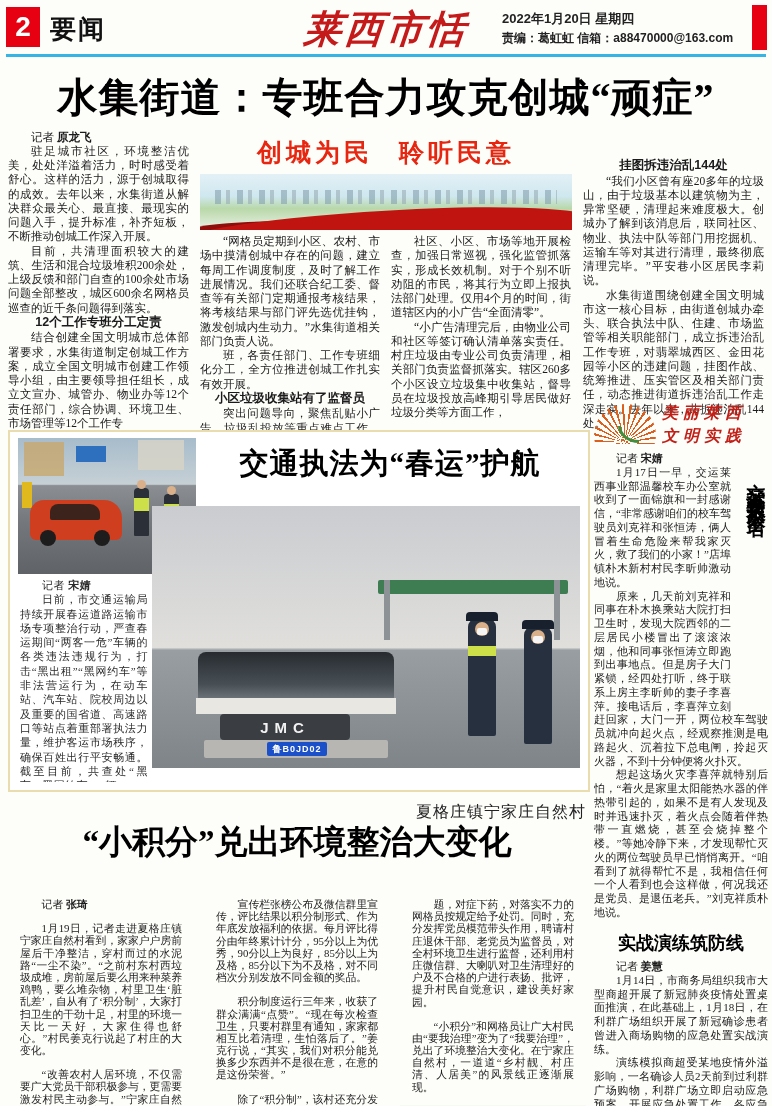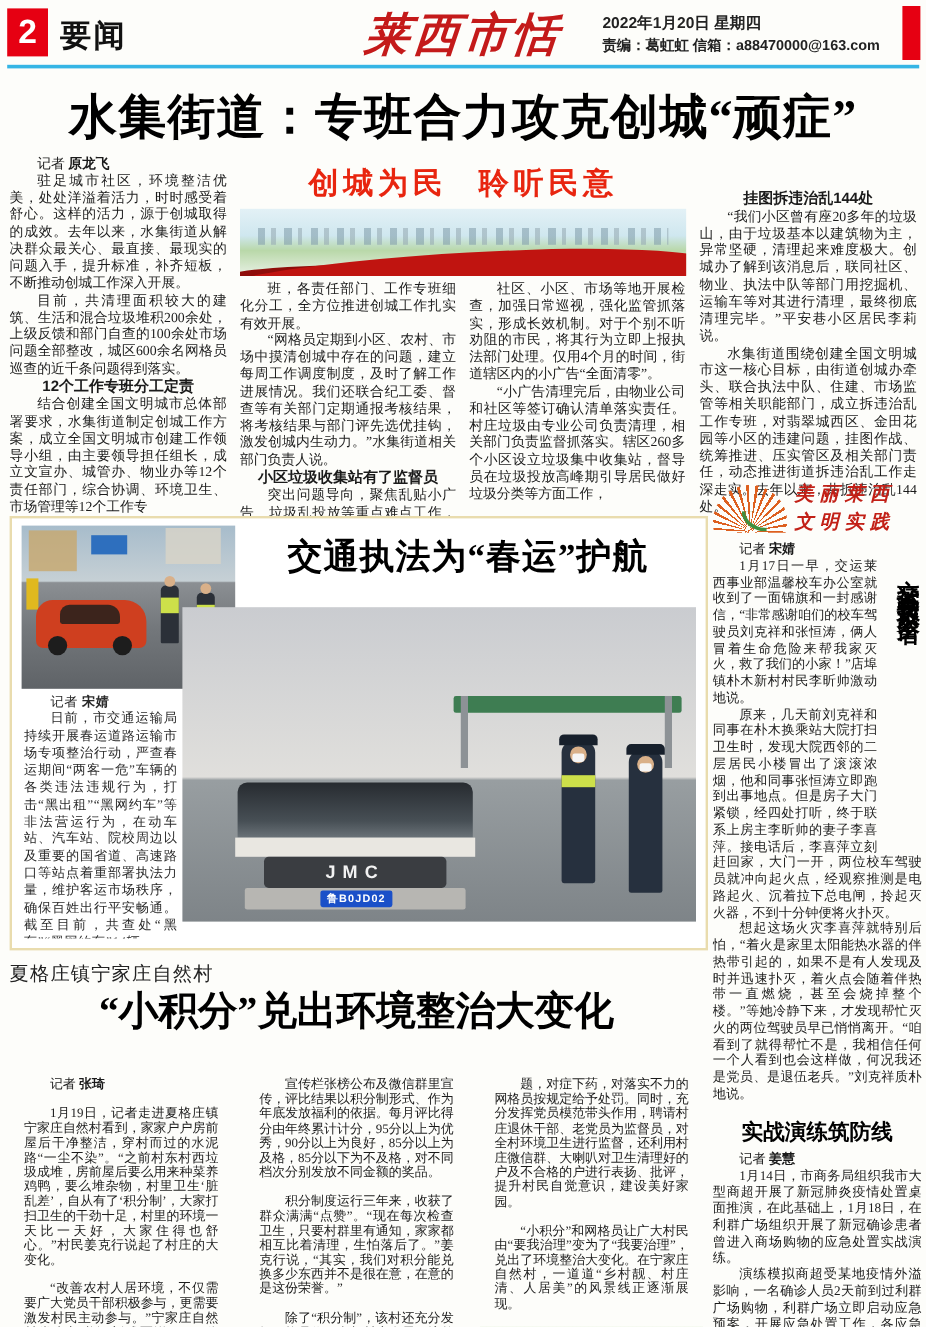--- a/index.html
+++ b/index.html
@@ -121,40 +121,40 @@
     position:absolute;left:38px;top:12px;width:212px;height:132px;background:#f4f2ec;
     border:2px solid #c8c4ba;border-radius:4px;
   }
   .pt-boxtext{position:absolute;left:8px;top:26px;font-size:10px;color:#c23428;font-weight:bold;letter-spacing:1px;}
   .pt-windshield{
     position:absolute;left:46px;top:146px;width:196px;height:46px;border-radius:8px 8px 0 0;
     background:linear-gradient(180deg,#272b30 0%,#474f55 70%,#6a7278 100%);
   }
   .pt-hood{position:absolute;left:44px;top:192px;width:200px;height:16px;background:#e9e7e1;}
   .pt-grille{
-    position:absolute;left:68px;top:208px;width:152px;height:26px;background:#3a3d41;border-radius:4px;
+    position:absolute;left:68px;top:208px;width:130px;height:26px;background:#3a3d41;border-radius:4px;
     color:#f2f2f2;font-family:"Liberation Sans",sans-serif;font-weight:bold;font-size:15px;
     letter-spacing:6px;display:flex;align-items:center;justify-content:center;
   }
   .pt-bumper{position:absolute;left:52px;top:234px;width:184px;height:18px;background:#b7b6b2;border-radius:2px;}
   .pt-plate{
     position:absolute;left:115px;top:236px;width:60px;height:14px;background:#1b50c8;border-radius:2px;
     color:#fff;font-family:"Liberation Sans",sans-serif;font-size:9px;font-weight:bold;
     display:flex;align-items:center;justify-content:center;letter-spacing:1px;
   }
   .pt-officer{position:absolute;width:28px;height:118px;background:#26303e;border-radius:9px 9px 2px 2px;}
   .pt-of1{left:316px;top:112px;} .pt-of2{left:372px;top:120px;}
   .pt-cap{position:absolute;left:-2px;top:-6px;width:32px;height:9px;background:#17202c;border-radius:4px 4px 0 0;}
   .pt-face{position:absolute;left:7px;top:4px;width:14px;height:14px;background:#d9b089;border-radius:50%;}
   .pt-mask{position:absolute;left:2px;top:6px;width:10px;height:7px;background:#f5f5f5;border-radius:2px;}
   .pt-vest{position:absolute;left:0;top:28px;width:28px;height:10px;background:#cde04a;}
 
   
   .p-kicker{
-    position:absolute;left:8px;top:802px;width:578px;text-align:left;
+    position:absolute;left:8px;top:802px;width:578px;text-align:right;
     font-size:16px;color:#222;letter-spacing:1px;
   }
   .p-headline{
     position:absolute;left:8px;top:820px;width:578px;text-align:center;
     font-size:33px;font-weight:900;color:#000;
   }
   .p-cols{
     position:absolute;left:8px;top:886px;width:578px;height:220px;overflow:hidden;
     display:flex;gap:10px;
   }
@@ -228,22 +228,22 @@
         <span>聆听民意</span>
       </div>
       <div class="banner-img">
         <div class="banner-skyline"></div>
         <div class="banner-ribbon2"></div>
         <div class="banner-ribbon"></div>
       </div>
     </div>
     <div class="cmid-inner">
       <div class="scol half">
+        <p>“网格员定期到小区、农村、市场中摸清创城中存在的问题，建立每周工作调度制度，及时了解工作进展情况。我们还联合纪工委、督查等有关部门定期通报考核结果，将考核结果与部门评先选优挂钩，激发创城内生动力。”水集街道相关部门负责人说。</p>
         <p>班，各责任部门、工作专班细化分工，全方位推进创城工作扎实有效开展。</p>
-        <p>“网格员定期到小区、农村、市场中摸清创城中存在的问题，建立每周工作调度制度，及时了解工作进展情况。我们还联合纪工委、督查等有关部门定期通报考核结果，将考核结果与部门评先选优挂钩，激发创城内生动力。”水集街道相关部门负责人说。</p>
         <p class="subhead">小区垃圾收集站有了监督员</p>
         <p>突出问题导向，聚焦乱贴小广告、垃圾乱投放等重点难点工作，专班深入</p>
       </div>
       <div class="scol half">
         <p>社区、小区、市场等地开展检查，加强日常巡视，强化监管抓落实，形成长效机制。对于个别不听劝阻的市民，将其行为立即上报执法部门处理。仅用4个月的时间，街道辖区内的小广告“全面清零”。</p>
         <p>“小广告清理完后，由物业公司和社区等签订确认清单落实责任。村庄垃圾由专业公司负责清理，相关部门负责监督抓落实。辖区260多个小区设立垃圾集中收集站，督导员在垃圾投放高峰期引导居民做好垃圾分类等方面工作，</p>
       </div>
     </div>
   </div>
 

